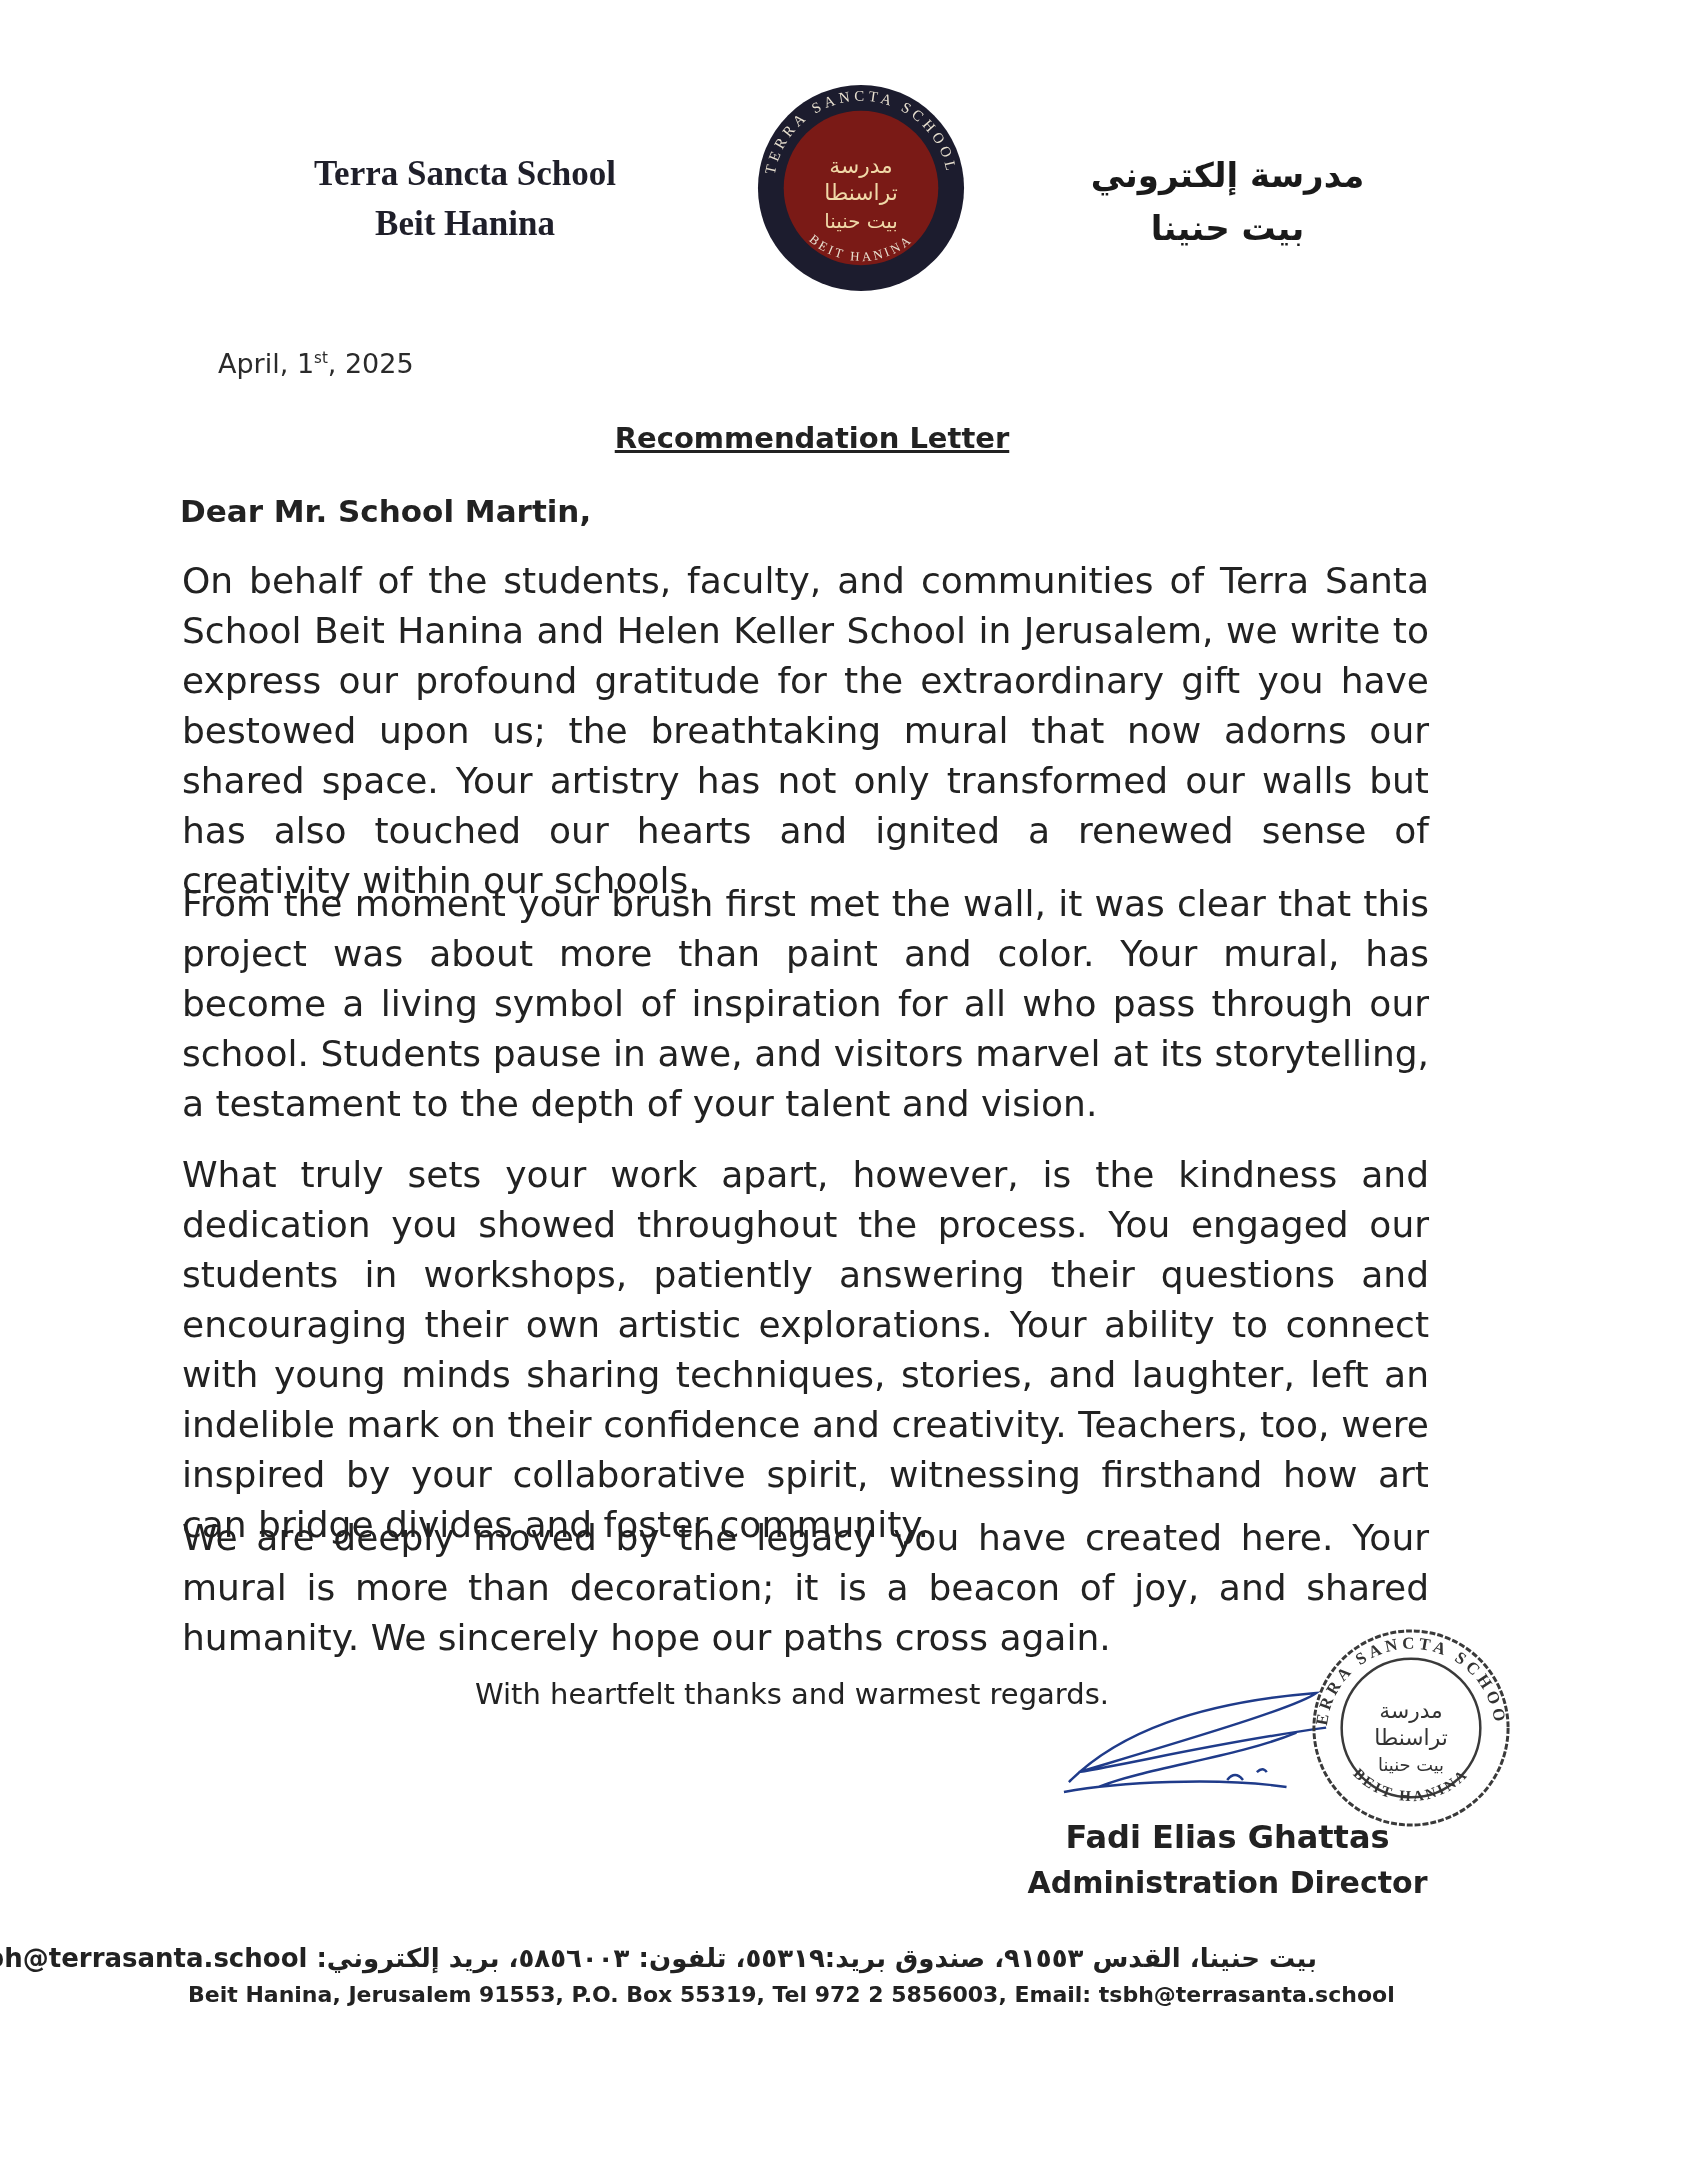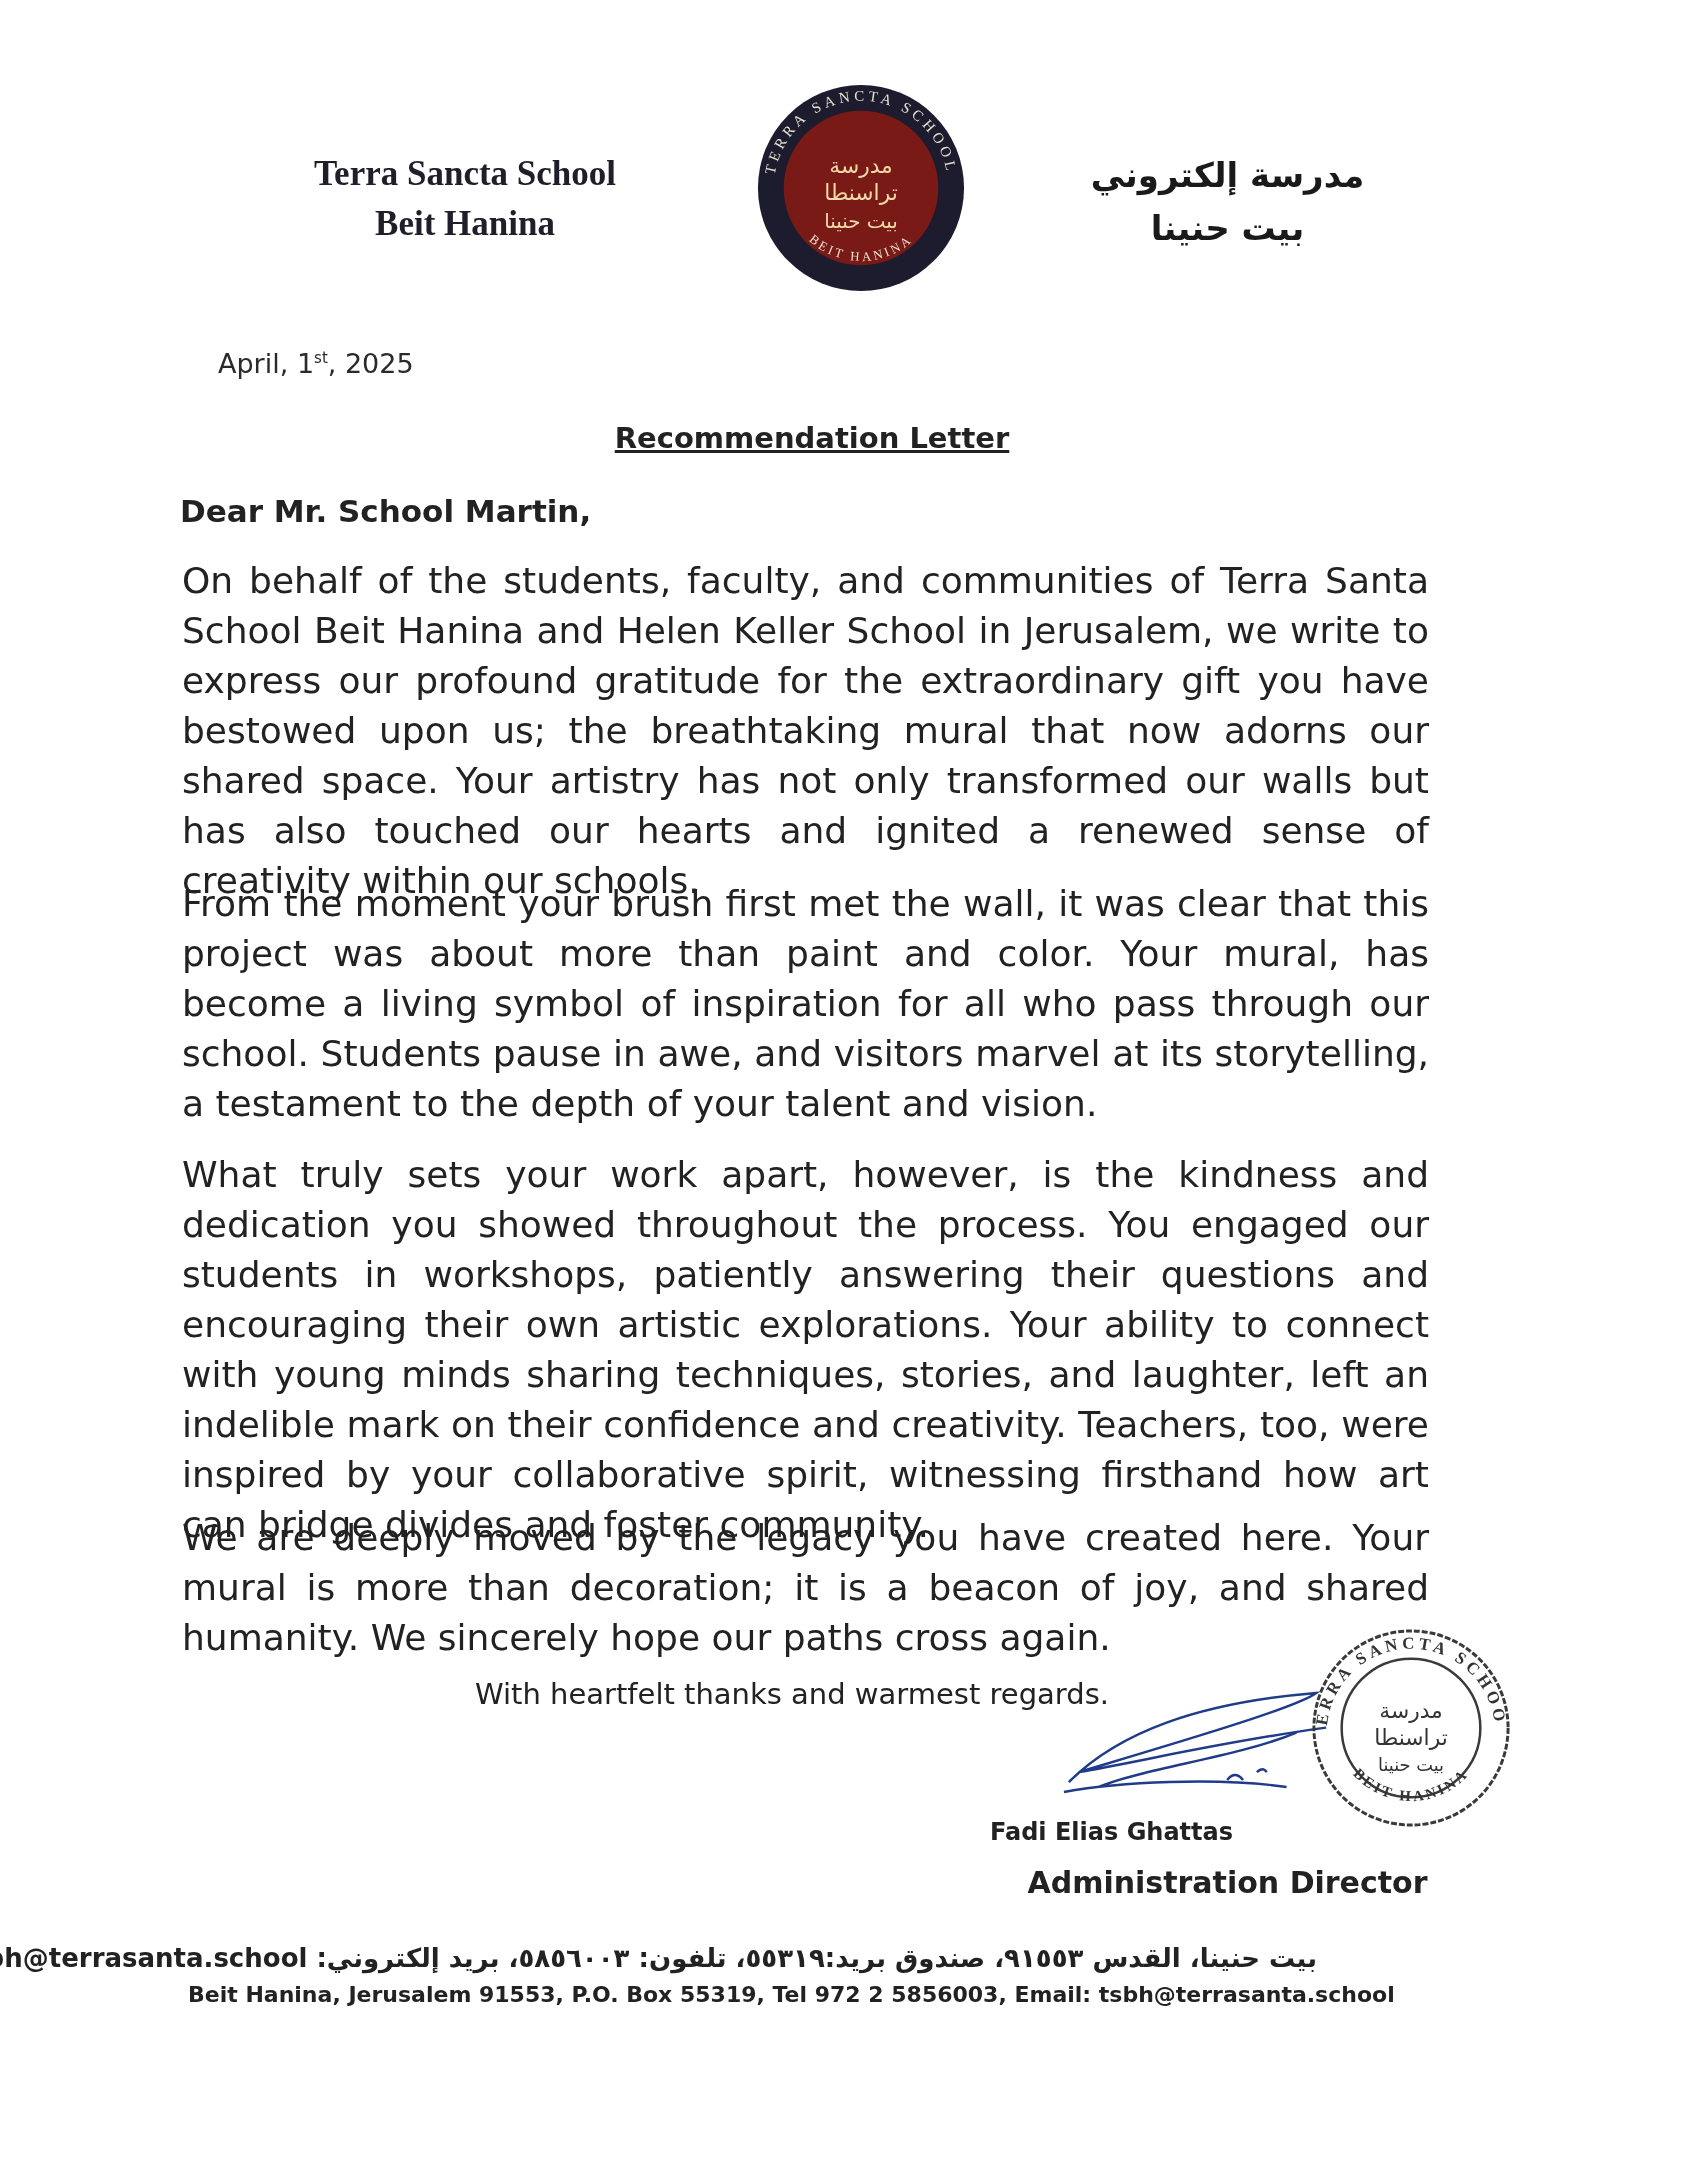--- a/index.html
+++ b/index.html
@@ -9,21 +9,21 @@
   .logo { position: absolute; left: 752px; top: 79px; width: 218px; height: 218px; }
   .date { position: absolute; left: 178px; top: 348px; font-size: 27px; color: #2a2a2a; margin-left: 40px; }
   .date sup { font-size: 15px; }
   .subject { position: absolute; left: 0; width: 1624px; text-align: center; top: 421px; font-size: 29px; font-weight: bold; text-decoration: underline; text-decoration-thickness: 3px; color: #222; }
   .salutation { position: absolute; left: 180px; top: 493px; font-size: 31px; font-weight: bold; color: #222; }
   .body-text { position: absolute; left: 182px; width: 1247px; font-size: 36px; line-height: 50px; text-align: justify; color: #222; }
   .p1 { top: 556px; } .p2 { top: 879px; } .p3 { top: 1150px; } .p4 { top: 1513px; }
   .closing { position: absolute; left: 475px; top: 1677px; font-size: 29px; color: #222; }
   .signature { position: absolute; left: 1059px; top: 1673px; width: 277px; height: 129px; }
   .stamp { position: absolute; left: 1307px; top: 1624px; width: 208px; height: 208px; }
-  .signer-name { position: absolute; left: 990px; width: 475px; top: 1818px; font-size: 24px; font-weight: bold; color: #222; }
+  .signer-name { position: absolute; left: 990px; width: 475px; text-align: center; top: 1818px; font-size: 32px; font-weight: bold; color: #222; }
   .signer-title { position: absolute; left: 990px; width: 475px; text-align: center; top: 1865px; font-size: 30px; font-weight: bold; color: #222; }
   .footer-en { position: absolute; left: 188px; top: 1982px; font-size: 22px; font-weight: bold; color: #222; white-space: nowrap; }
   .footer-ar { position: absolute; left: 178px; top: 1943px; width: 1139px; font-size: 26px; font-weight: bold; color: #222; direction: rtl; text-align: center; white-space: nowrap; }
 </style>
 </head>
 <body>
 
 <div class="letterhead-en">
   <div>Terra Sancta School</div>
   <div>Beit Hanina</div>

